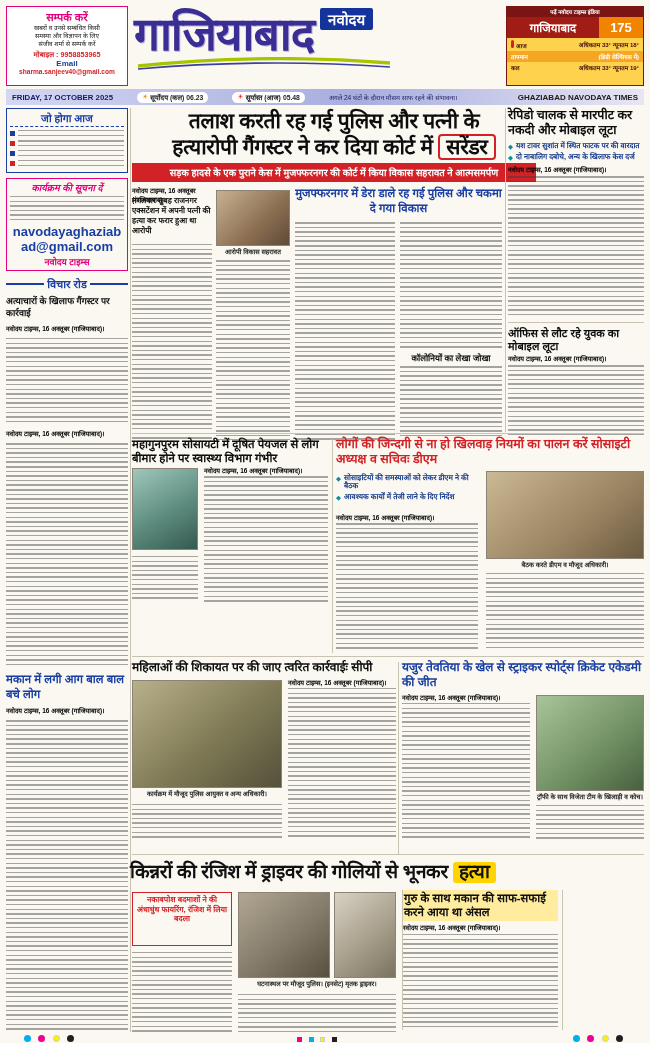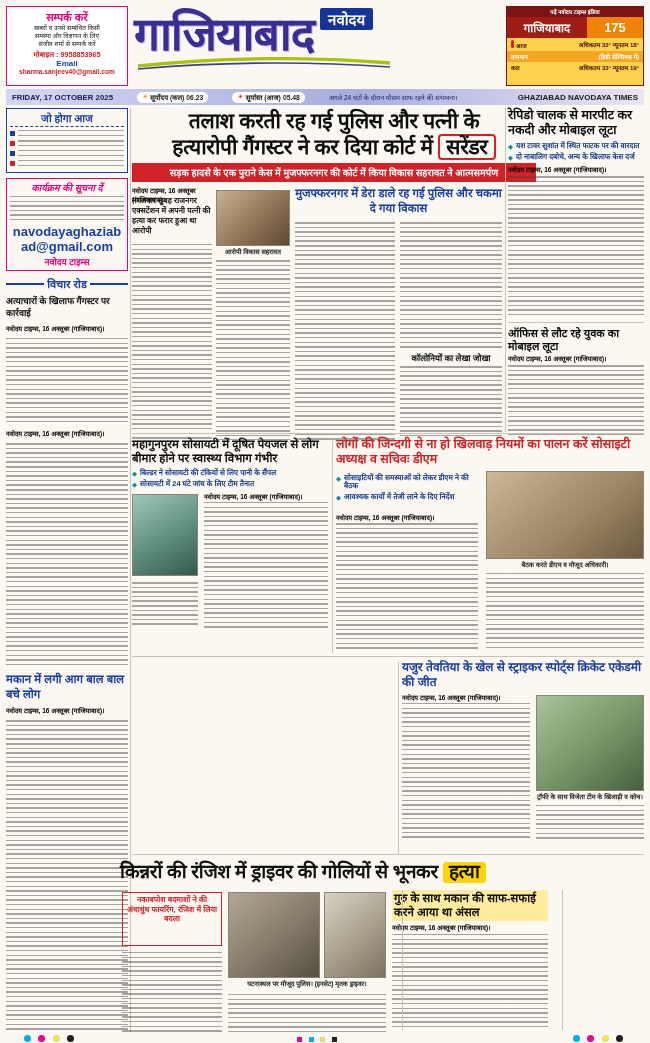--- a/index.html
+++ b/index.html
@@ -25,21 +25,21 @@
   .mast{display:flex;align-items:flex-start;}
   .mast-city{font-size:46px;line-height:1.15;font-weight:bold;color:#3a2d93;letter-spacing:-1px;text-shadow:1px 1px 0 #b9b2e0;}
   .mast-right{margin-left:6px;display:flex;flex-direction:column;align-items:stretch;}
   .mast-nav{background:#14339b;color:#fff;font-weight:bold;font-size:15px;text-align:center;padding:1px 8px;border-radius:2px;}
   .mast-times{font-size:37px;font-weight:bold;color:#3a2d93;line-height:1.1;text-align:center;text-shadow:1px 1px 0 #b9b2e0;}
 
   .weather{border:1px solid #7a1513;overflow:hidden;background:#ffd24d;}
   .w-tag{background:#7a1513;color:#fff;font-size:5.6px;text-align:center;padding:1px 0;font-weight:bold;}
   .w-main{display:flex;height:21px;}
   .w-city{flex:1;background:#a01c14;color:#fff;font-weight:bold;font-size:11.5px;display:flex;align-items:center;justify-content:center;}
-  .w-aqi{width:56px;background:#f08300;color:#fff;font-weight:bold;font-size:13px;display:flex;align-items:center;justify-content:center;}
+  .w-aqi{width:44px;background:#f08300;color:#fff;font-weight:bold;font-size:13px;display:flex;align-items:center;justify-content:center;}
   .w-row{display:flex;justify-content:space-between;align-items:center;font-size:6px;font-weight:bold;padding:1.5px 4px;color:#401008;}
   .w-row.alt{background:#f5a623;color:#fff;}
   .thermo{display:inline-block;width:3px;height:8px;background:#d32227;border-radius:2px;margin-right:2px;}
 
   .dateline{background:linear-gradient(90deg,#d4d7f2,#a7aede 55%,#e8e6f4);display:flex;align-items:center;gap:24px;padding:0 6px;}
   .dl-date{font-size:7.8px;font-weight:bold;color:#18185e;white-space:nowrap;}
   .pill{background:#fff;border-radius:8px;padding:1px 5px;font-size:6.8px;font-weight:bold;color:#222;display:flex;align-items:center;gap:2px;white-space:nowrap;}
   .dl-note{font-size:6.6px;color:#18185e;white-space:nowrap;}
   .dl-paper{margin-left:auto;font-size:8px;font-weight:bold;color:#1b1b1b;white-space:nowrap;}
 
@@ -215,30 +215,20 @@
     <div class="byline">नवोदय टाइम्स, 16 अक्तूबर (गाजियाबाद)।</div>
     <div class="sim" style="height:70px;margin-top:2px"></div>
   </div>
 
   <div class="abs hrule" style="left:132px;top:433px;width:512px"></div>
   <div class="abs vrule" style="left:505px;top:108px;height:324px"></div>
   <div class="abs vrule" style="left:130px;top:108px;height:924px"></div>
 
   <div class="abs" style="left:132px;top:437px;width:198px">
     <div class="h-black" style="font-size:11.5px;line-height:1.25">महागुनपुरम सोसायटी में दूषित पेयजल से लोग बीमार होने पर स्वास्थ्य विभाग गंभीर</div>
-    <div class="bullets">
-      <div class="bullet">
-          <span class="dia">◆</span>
-          <span>बिल्डर ने सोसायटी की टंकियों से लिए पानी के सैंपल</span>
-        </div>
-      <div class="bullet">
-          <span class="dia">◆</span>
-          <span>सोसायटी में 24 घंटे जांच के लिए टीम तैनात</span>
-        </div>
-    </div>
     <div style="position:relative;height:138px">
       <div class="abs photo" style="left:0;top:2px;width:66px;height:82px;background:linear-gradient(150deg,#9fc7bb,#5d8d7e 55%,#34594e)"></div>
       <div class="abs sim" style="left:0;top:90px;width:66px;height:46px"></div>
       <div class="abs byline" style="left:72px;top:0;width:124px">नवोदय टाइम्स, 16 अक्तूबर (गाजियाबाद)।</div>
       <div class="abs sim" style="left:72px;top:10px;width:124px;height:126px"></div>
     </div>
   </div>
 
   <div class="abs vrule" style="left:332px;top:439px;height:214px"></div>
 
@@ -258,37 +248,47 @@
       <div class="abs byline" style="left:0;top:42px;width:142px">नवोदय टाइम्स, 16 अक्तूबर (गाजियाबाद)।</div>
       <div class="abs sim" style="left:0;top:52px;width:142px;height:126px"></div>
       <div class="abs photo" style="left:150px;top:0;width:158px;height:88px;background:linear-gradient(140deg,#cbb894,#9a8462 60%,#6b5a40)"></div>
       <div class="abs caption" style="left:150px;top:90px;width:158px">बैठक करते डीएम व मौजूद अधिकारी।</div>
       <div class="abs sim" style="left:150px;top:102px;width:158px;height:76px"></div>
     </div>
   </div>
 
   <div class="abs hrule" style="left:132px;top:656px;width:512px"></div>
 
+  <div class="abs" style="left:132px;top:660px;width:264px">
+    <div class="h-black" style="font-size:12px;line-height:1.25">महिलाओं की शिकायत पर की जाए त्वरित कार्रवाईः सीपी</div>
+    <div style="position:relative;height:162px;margin-top:3px">
+      <div class="abs photo" style="left:0;top:2px;width:150px;height:108px;background:linear-gradient(140deg,#b8b08a,#7f7a55 55%,#55503a)"></div>
+      <div class="abs caption" style="left:0;top:112px;width:150px">कार्यक्रम में मौजूद पुलिस आयुक्त व अन्य अधिकारी।</div>
+      <div class="abs sim" style="left:0;top:126px;width:150px;height:34px"></div>
+      <div class="abs byline" style="left:156px;top:0;width:108px">नवोदय टाइम्स, 16 अक्तूबर (गाजियाबाद)।</div>
+      <div class="abs sim" style="left:156px;top:10px;width:108px;height:150px"></div>
+    </div>
+  </div>
 
   <div class="abs vrule" style="left:398px;top:662px;height:192px"></div>
 
   <div class="abs" style="left:402px;top:660px;width:242px">
     <div class="h-blue" style="font-size:12px;line-height:1.25">यजुर तेवतिया के खेल से स्ट्राइकर स्पोर्ट्स क्रिकेट एकेडमी की जीत</div>
     <div style="position:relative;height:148px;margin-top:3px">
       <div class="abs byline" style="left:0;top:0;width:128px">नवोदय टाइम्स, 16 अक्तूबर (गाजियाबाद)।</div>
       <div class="abs sim" style="left:0;top:10px;width:128px;height:138px"></div>
       <div class="abs photo" style="left:134px;top:2px;width:108px;height:96px;background:linear-gradient(140deg,#a9c49a,#6f8f62 60%,#47603f)"></div>
       <div class="abs caption" style="left:134px;top:100px;width:108px">ट्रॉफी के साथ विजेता टीम के खिलाड़ी व कोच।</div>
       <div class="abs sim" style="left:134px;top:112px;width:108px;height:36px"></div>
     </div>
   </div>
 
   <div class="abs hrule" style="left:132px;top:854px;width:512px"></div>
 
-  <div class="abs" style="left:120px;top:858px;width:512px">
+  <div class="abs" style="left:130px;top:858px;width:512px">
     <div style="font-size:19px;font-weight:bold;letter-spacing:-.3px;white-space:nowrap">
       <span>किन्नरों की रंजिश में ड्राइवर की गोलियों से भूनकर</span>
       <span class="yellow-box">हत्या</span>
     </div>
     <div style="position:relative;height:142px;margin-top:6px">
       <div class="abs" style="left:2px;top:2px;width:100px;height:54px;border:1.6px solid #d32227;padding:2px;font-size:7.8px;font-weight:bold;color:#d32227;line-height:1.25;text-align:center">नकाबपोश बदमाशों ने की अंधाधुंध फायरिंग, रंजिश में लिया बदला</div>
       <div class="abs sim" style="left:2px;top:62px;width:100px;height:80px"></div>
       <div class="abs photo" style="left:108px;top:2px;width:92px;height:86px;background:linear-gradient(140deg,#b2a794,#837a69 55%,#58503f)"></div>
       <div class="abs photo" style="left:204px;top:2px;width:62px;height:86px;background:linear-gradient(140deg,#d8d2c4,#a39a86 60%,#7a7260)"></div>
       <div class="abs caption" style="left:108px;top:90px;width:158px">घटनास्थल पर मौजूद पुलिस। (इनसेट) मृतक ड्राइवर।</div>

